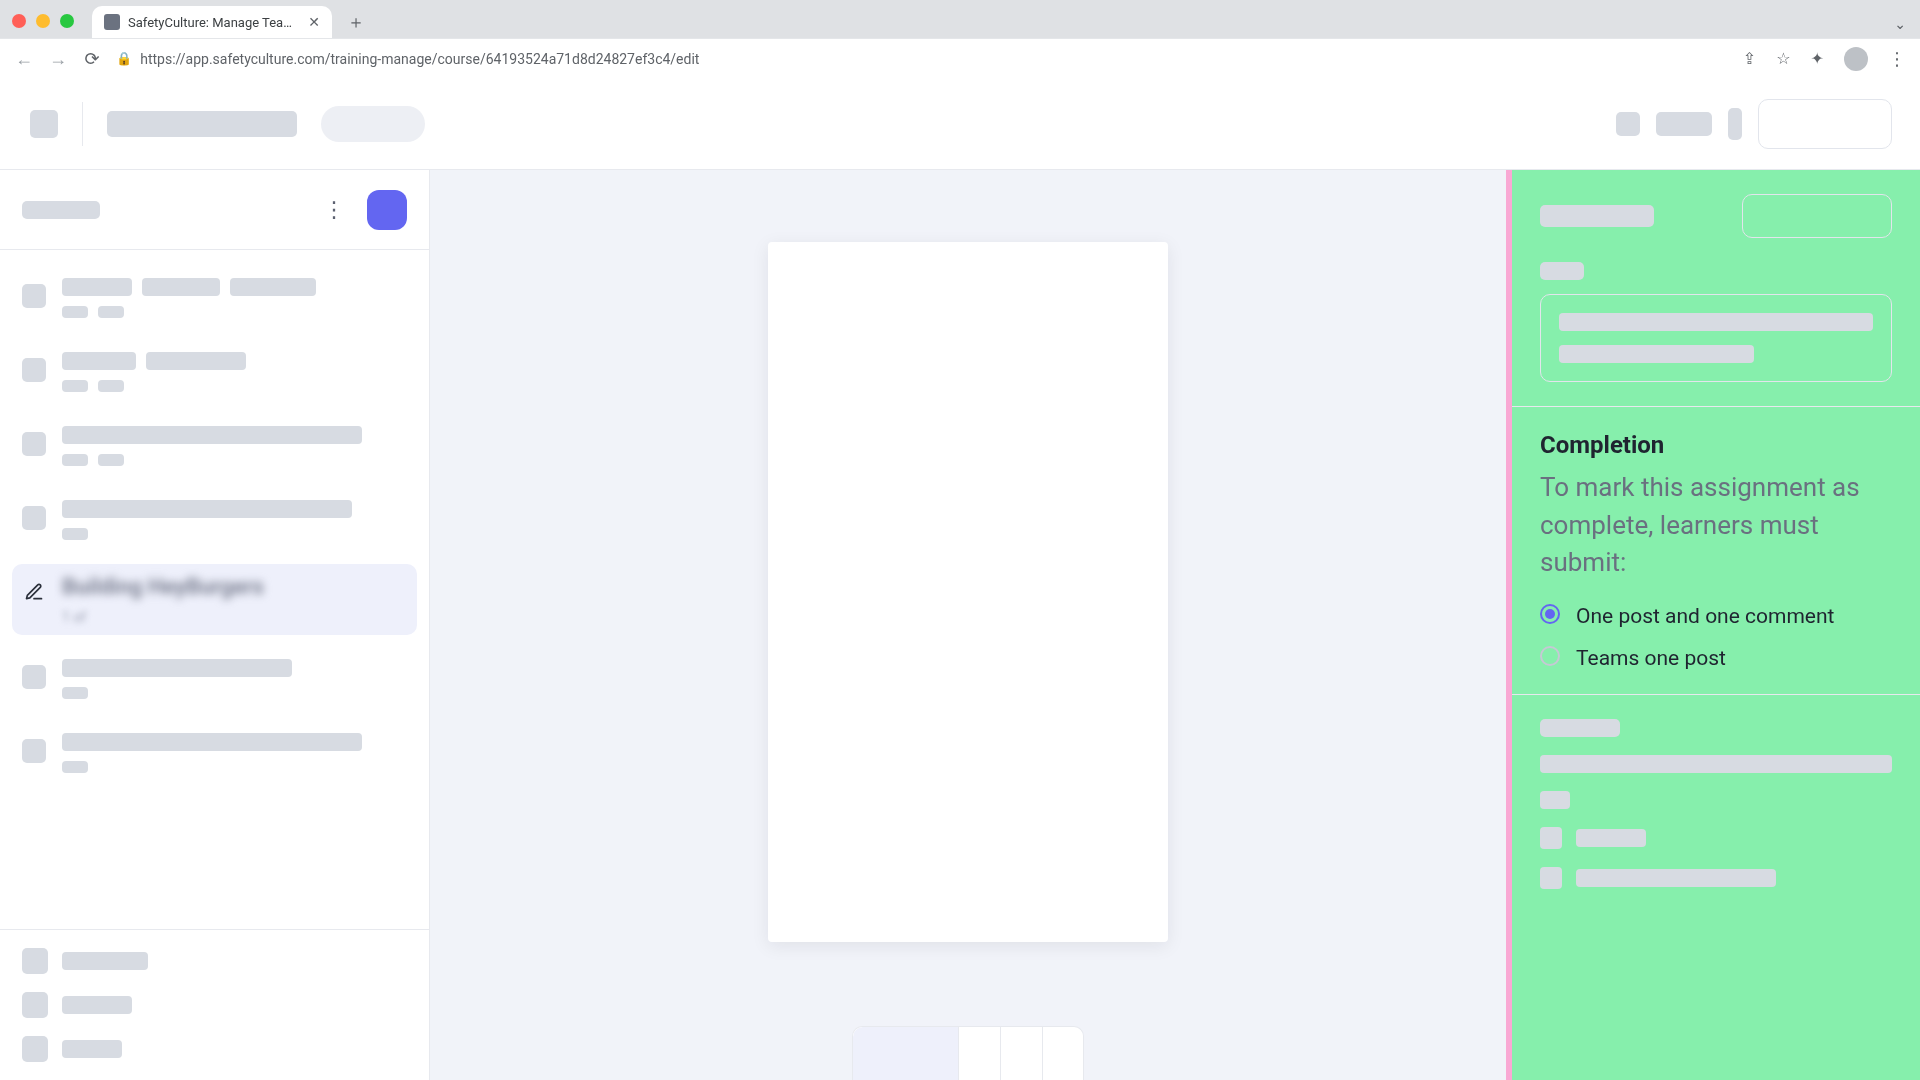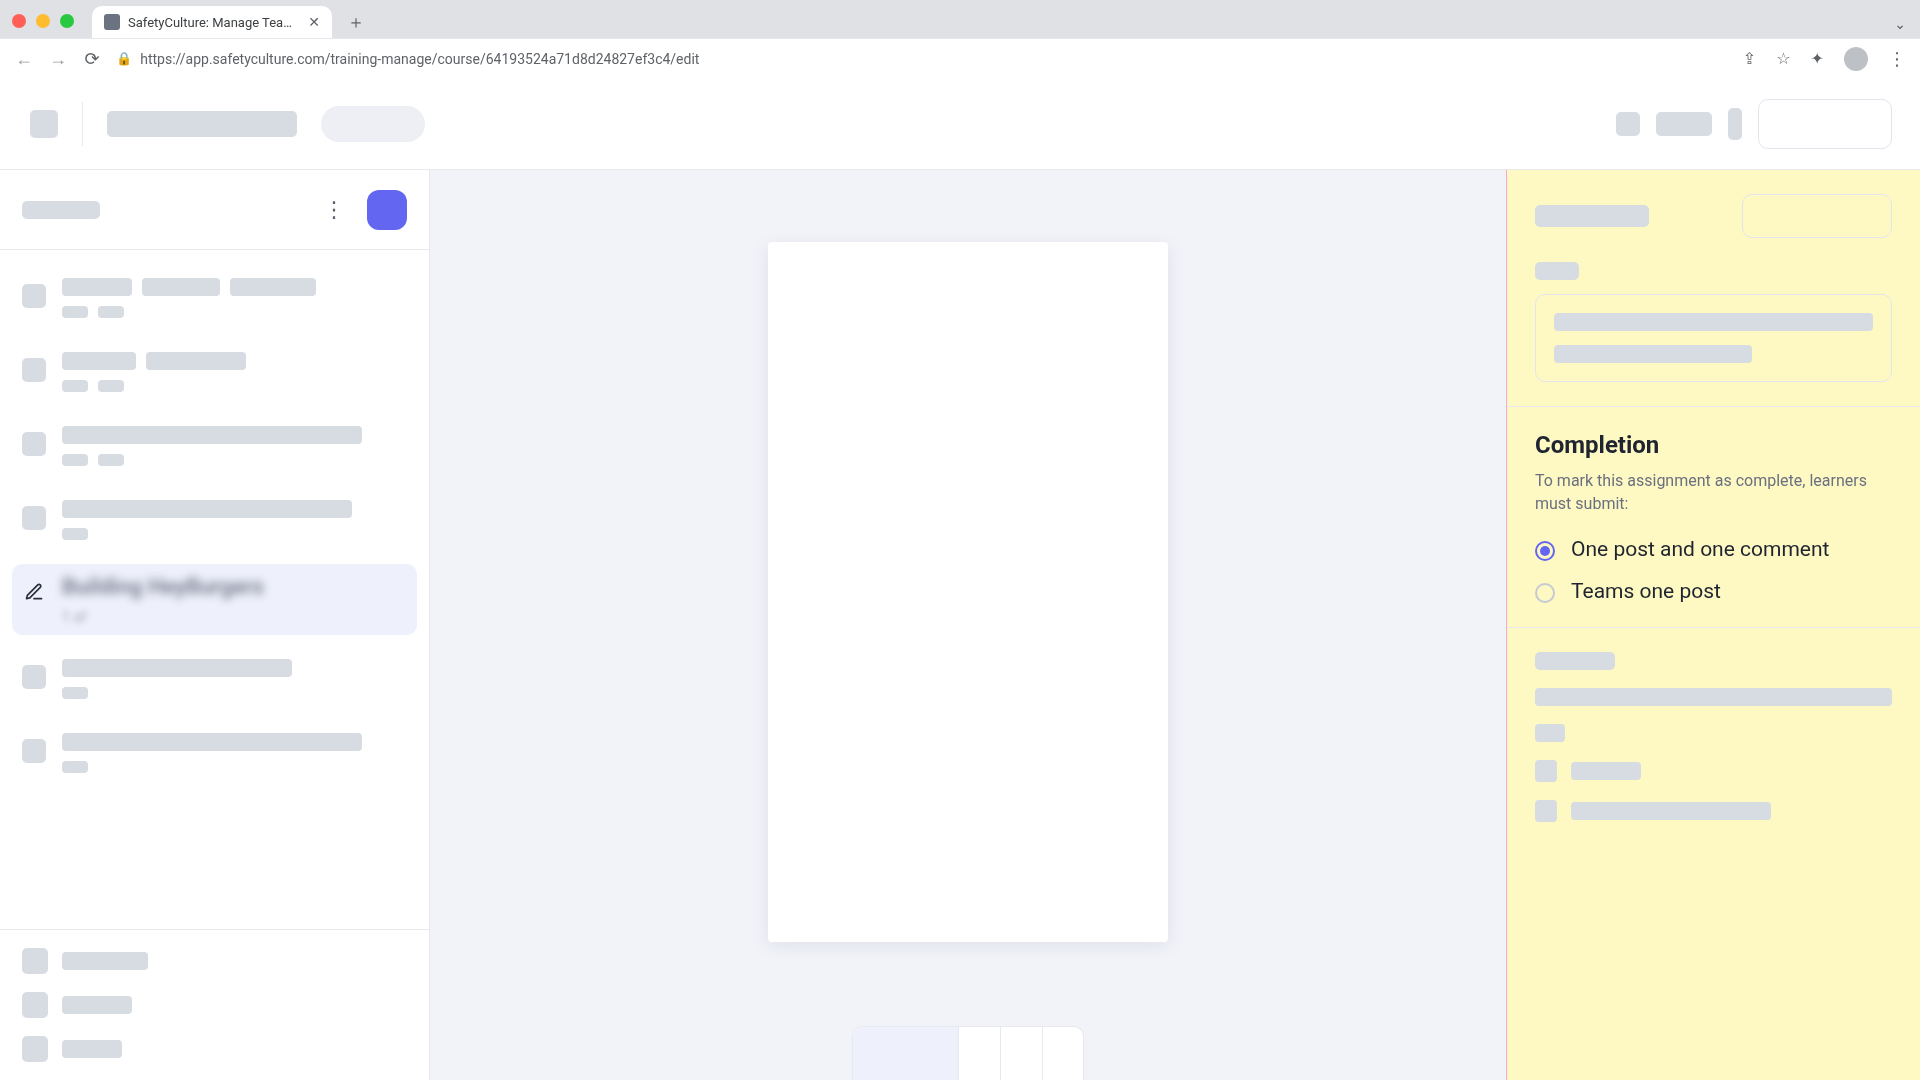--- a/index.html
+++ b/index.html
@@ -45,21 +45,21 @@
   .hdr-right{margin-left:auto; display:flex; align-items:center; gap:16px;}
   .hdr-sq2{width:24px;height:24px;}
   .hdr-bar2{width:56px;height:24px;}
   .hdr-sq3{width:14px;height:32px;}
   .hdr-outline{width:134px;height:50px;border:1px solid #e2e5ec;border-radius:10px;}
 
   
   .cols{ display:flex; height:calc(100% - 92px); }
   .left{ width:430px; border-right:1px solid #e7e9ee; display:flex; flex-direction:column; background:#ffffff;}
   .center{ flex:1; background:#f1f3f9; position:relative;}
-  .right{ width:414px; border-left:1px solid #f9a8d4; background:#fef9c3; overflow-y:auto;}
+  .right{ width:414px; border-left:6px solid #f9a8d4; background:#86efac; overflow-y:auto;}
 
   
   .left-top{ height:80px; display:flex; align-items:center; padding:0 22px; gap:14px; border-bottom:1px solid #e7e9ee;}
   .left-top .sk{height:20px;}
   .kebab{ font-size:22px; color:#5c6170; cursor:pointer; padding:4px 8px; margin-left:auto;}
   .accent-chip{ width:40px; height:40px; border-radius:12px; background:#6366f1;}
 
   .lesson-list{ flex:1; overflow-y:auto; padding:18px 12px 12px 12px; display:flex; flex-direction:column; gap:14px;}
   .lesson{ display:flex; gap:16px; padding:10px 10px; border-radius:10px;}
   .lesson .thumb{ width:24px; height:24px; background:#d7dbe2; border-radius:5px; margin-top:6px;}
@@ -88,23 +88,23 @@
 
   
   .r-block{ padding:24px 28px; }
   .r-top{ display:flex; align-items:center; gap:14px;}
   .r-outline{ margin-left:auto; width:150px; height:44px; border:1px solid #e2e5ec; border-radius:10px;}
   .r-sep{height:1px;background:#e7e9ee;}
   .r-card{ border:1px solid #e2e5ec; border-radius:10px; padding:18px 18px; display:flex; flex-direction:column; gap:14px;}
   .r-card .line{height:18px;}
 
   .completion-title{ font-size:24px; font-weight:700; color:#1f2430; }
-  .completion-desc{ font-size:16px; color:#6a7080; line-height:1.45; margin-top:10px;}
+  .completion-desc{ font-size:26px; color:#6a7080; line-height:1.45; margin-top:10px;}
   .radio-group{ margin-top:22px; display:flex; flex-direction:column; gap:18px;}
-  .radio-row{ display:flex; align-items:flex-end; gap:16px; cursor:pointer;}
+  .radio-row{ display:flex; align-items:flex-start; gap:16px; cursor:pointer;}
   .radio{ width:20px; height:20px; border-radius:50%; border:2px solid #c5c9d4; position:relative; flex-shrink:0;}
   .radio.checked{ border-color:#6366f1;}
   .radio.checked::after{content:""; position:absolute; inset:3px; border-radius:50%; background:#6366f1;}
   .radio-label{ font-size:21px; color:#1f2430;}
 
   .r-settings{ display:flex; flex-direction:column; gap:18px;}
   .r-settings .line{height:18px;}
   .r-row{display:flex; gap:14px; align-items:center;}
   .r-row .sq{width:22px;height:22px;background:#d7dbe2;border-radius:4px;}
 </style>

